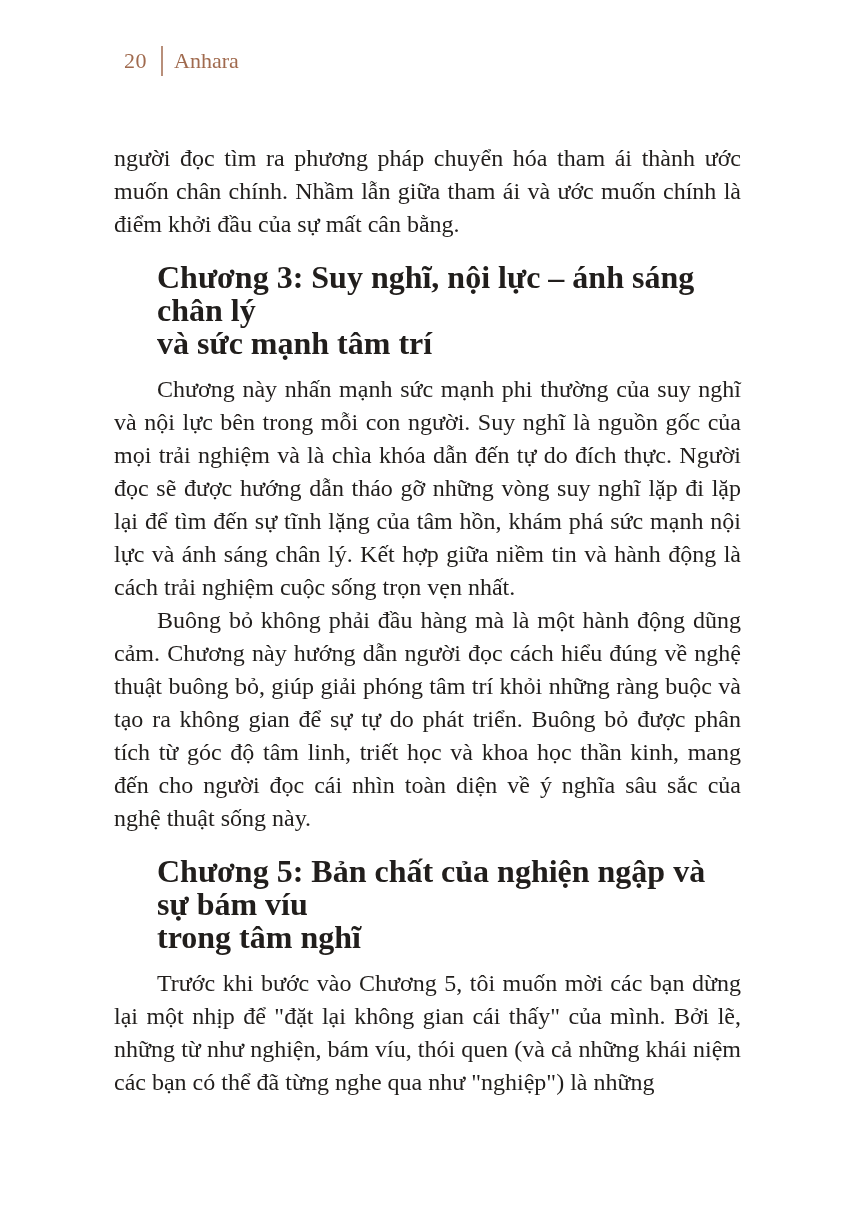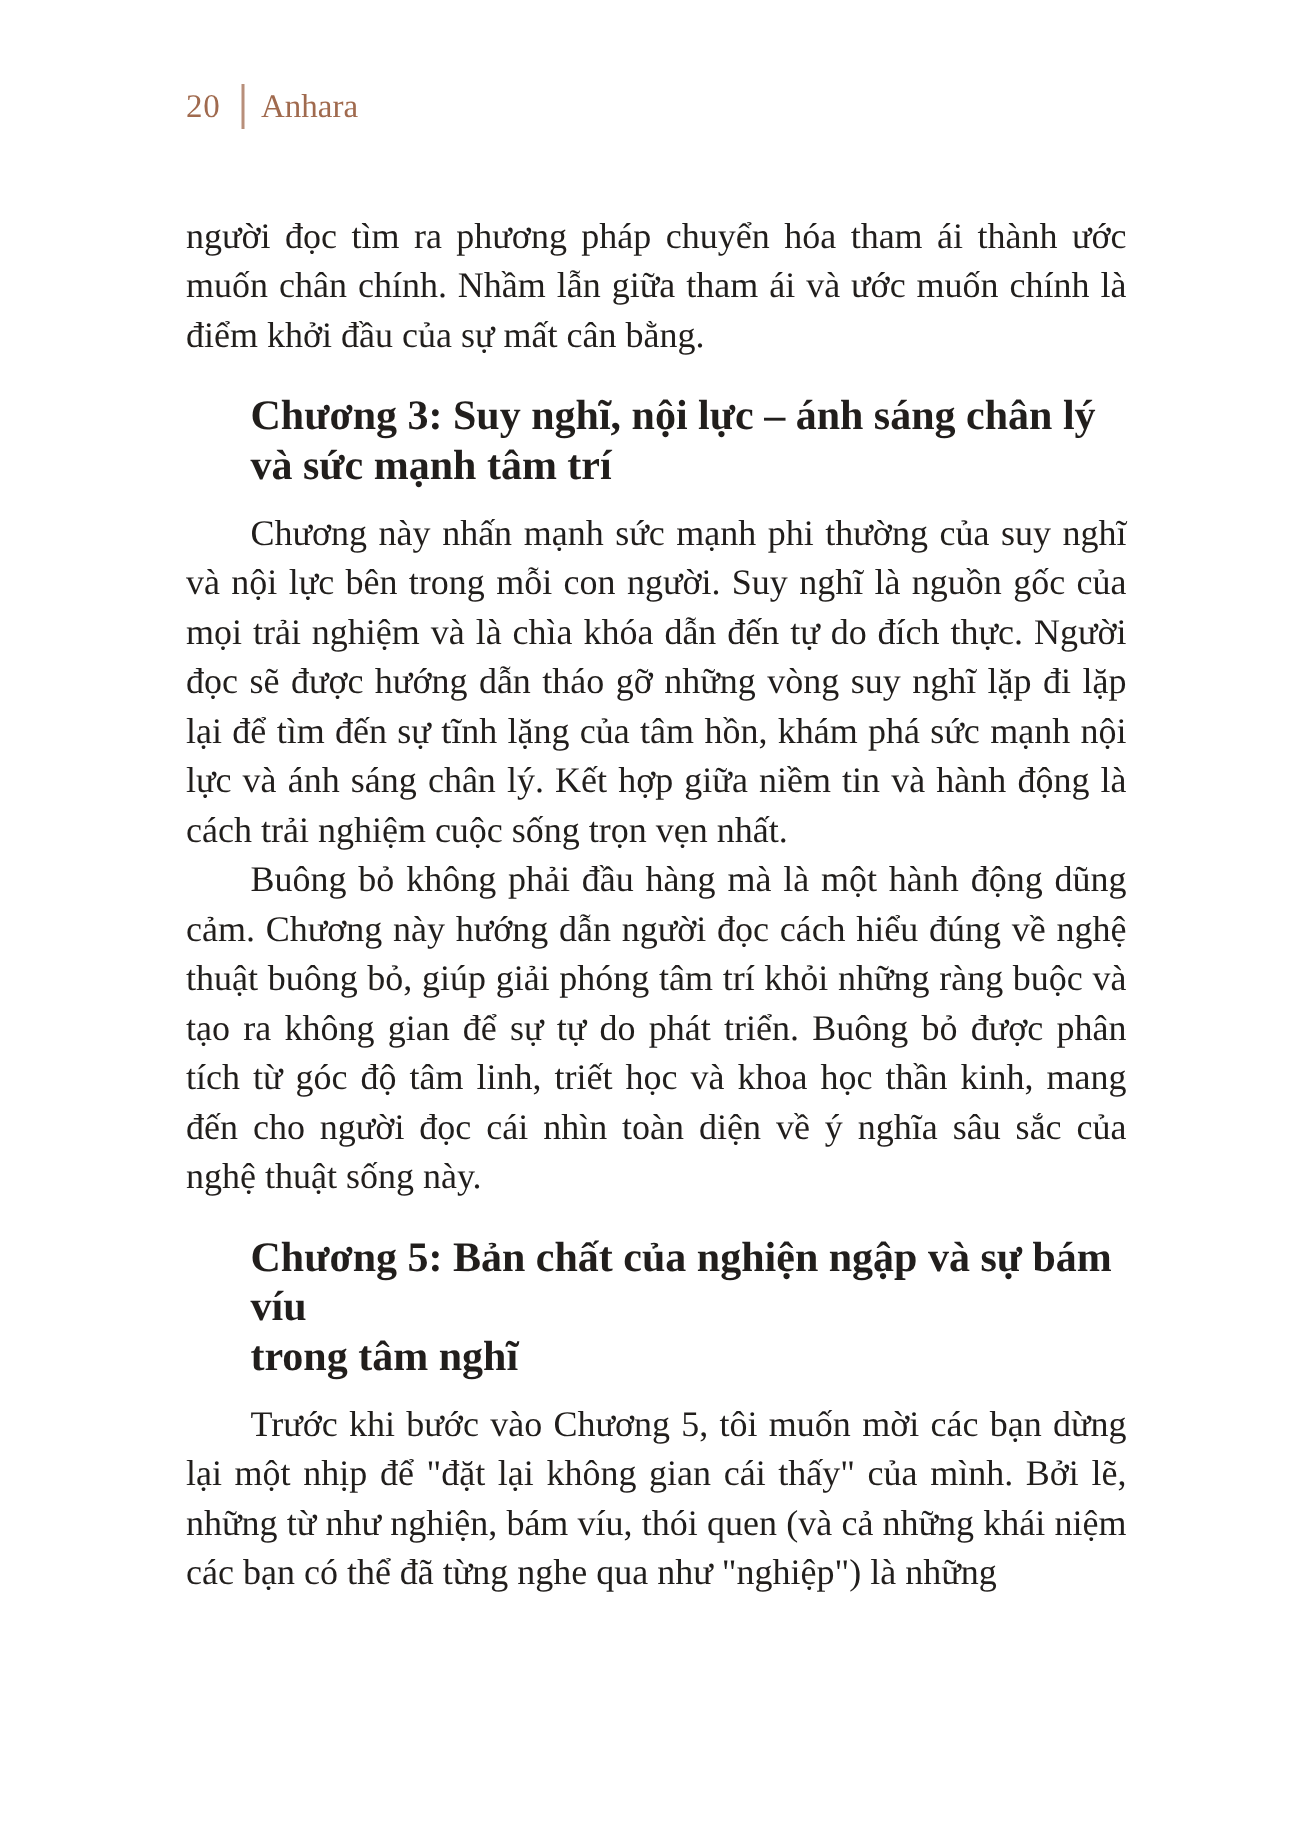--- a/index.html
+++ b/index.html
@@ -16,50 +16,50 @@
     color:var(--text);
   }
   .page{
     position:relative;
     width:868px;height:1228px;
     background:var(--bg);
     overflow:hidden;
   }
   .running-header{
     position:absolute;
-    top:56px;left:124px;
+    top:46px;left:124px;
     display:flex;
     align-items:center;
     color:var(--accent);
     font-size:22px;
     line-height:30px;
   }
   .page-number{letter-spacing:.5px;}
   .header-sep{
     display:inline-block;
     width:2px;height:30px;
     background:var(--accent);
     opacity:.75;
     margin:0 11px 0 14px;
   }
   .content{
     position:absolute;
-    top:142px;left:124px;
+    top:142px;left:114px;
     width:627px;
   }
   .paragraph{
     margin:0;
     font-size:24px;
     line-height:33px;
     text-align:justify;
   }
   .paragraph.indent{text-indent:43px;}
   .heading{
     margin:20px 0 13px 43px;
-    font-size:28px;
+    font-size:32px;
     line-height:33px;
     font-weight:700;
     white-space:pre-line;
     text-align:left;
   }
 </style>
 </head>
 <body>
 
 <div class="page">

